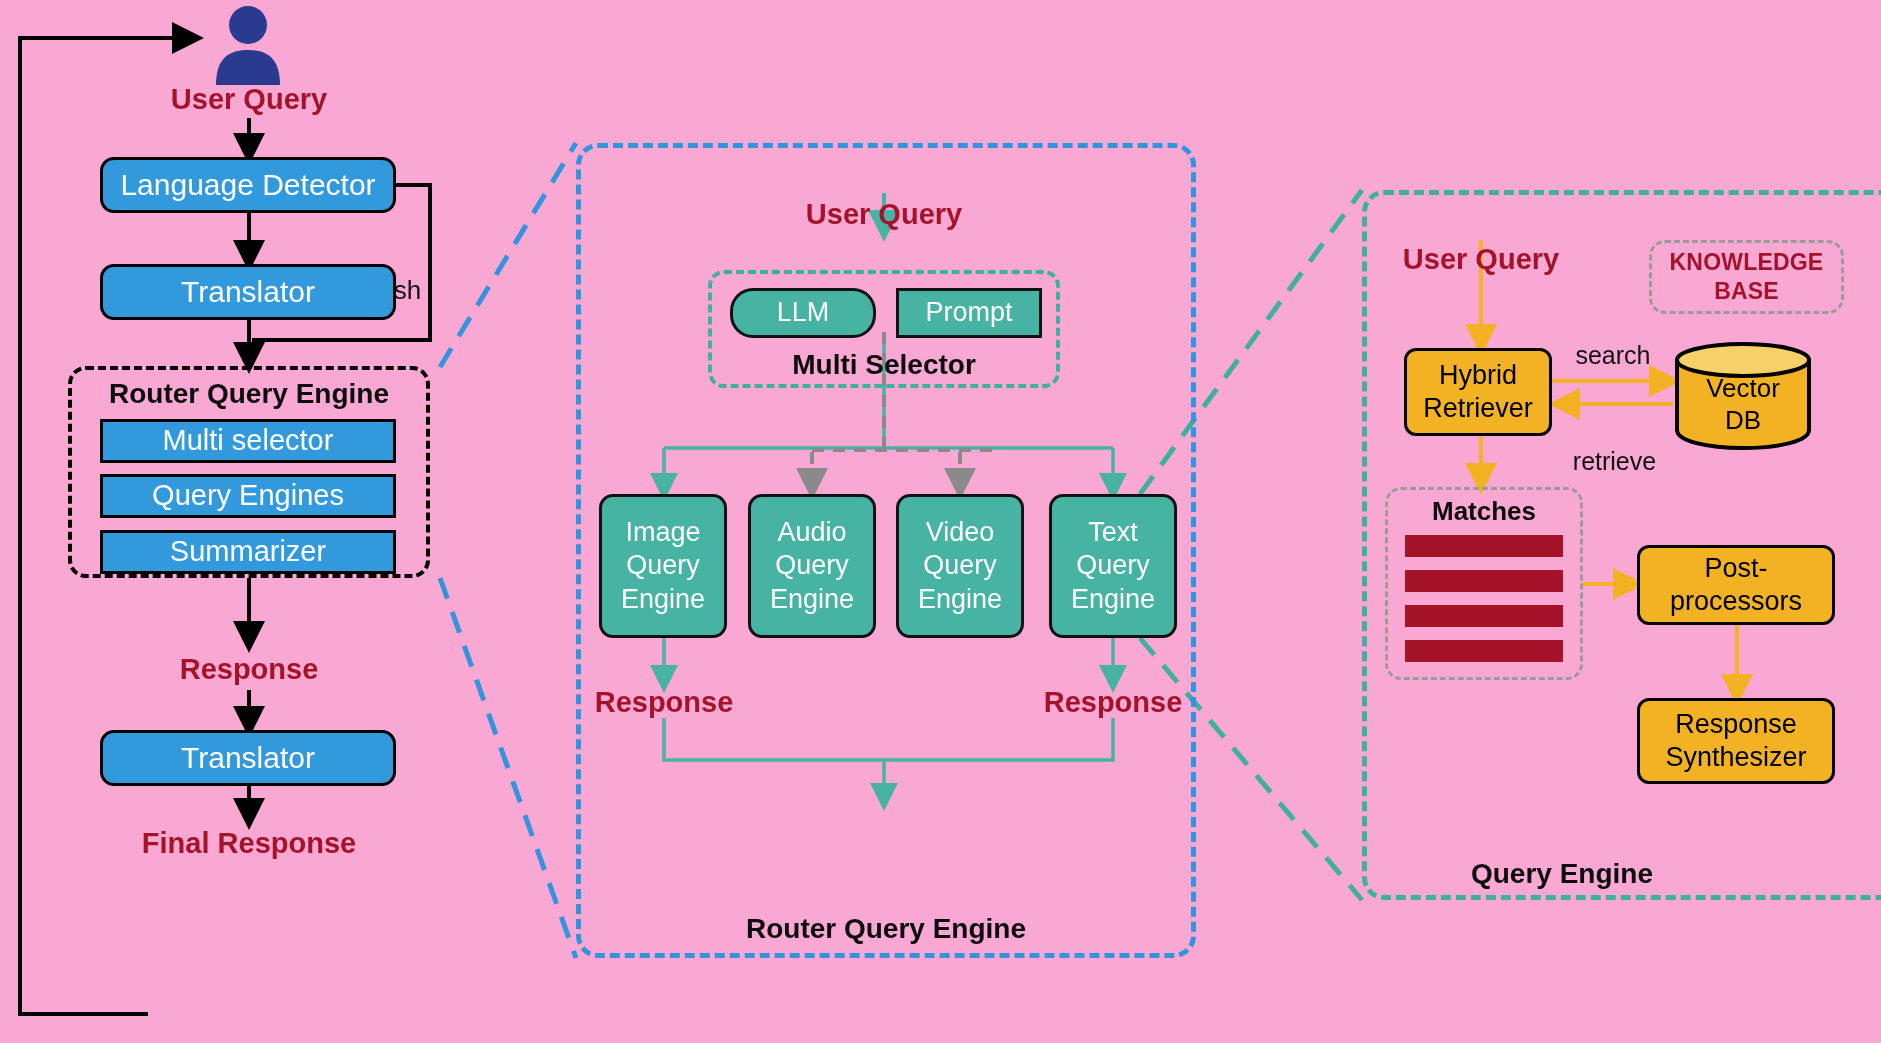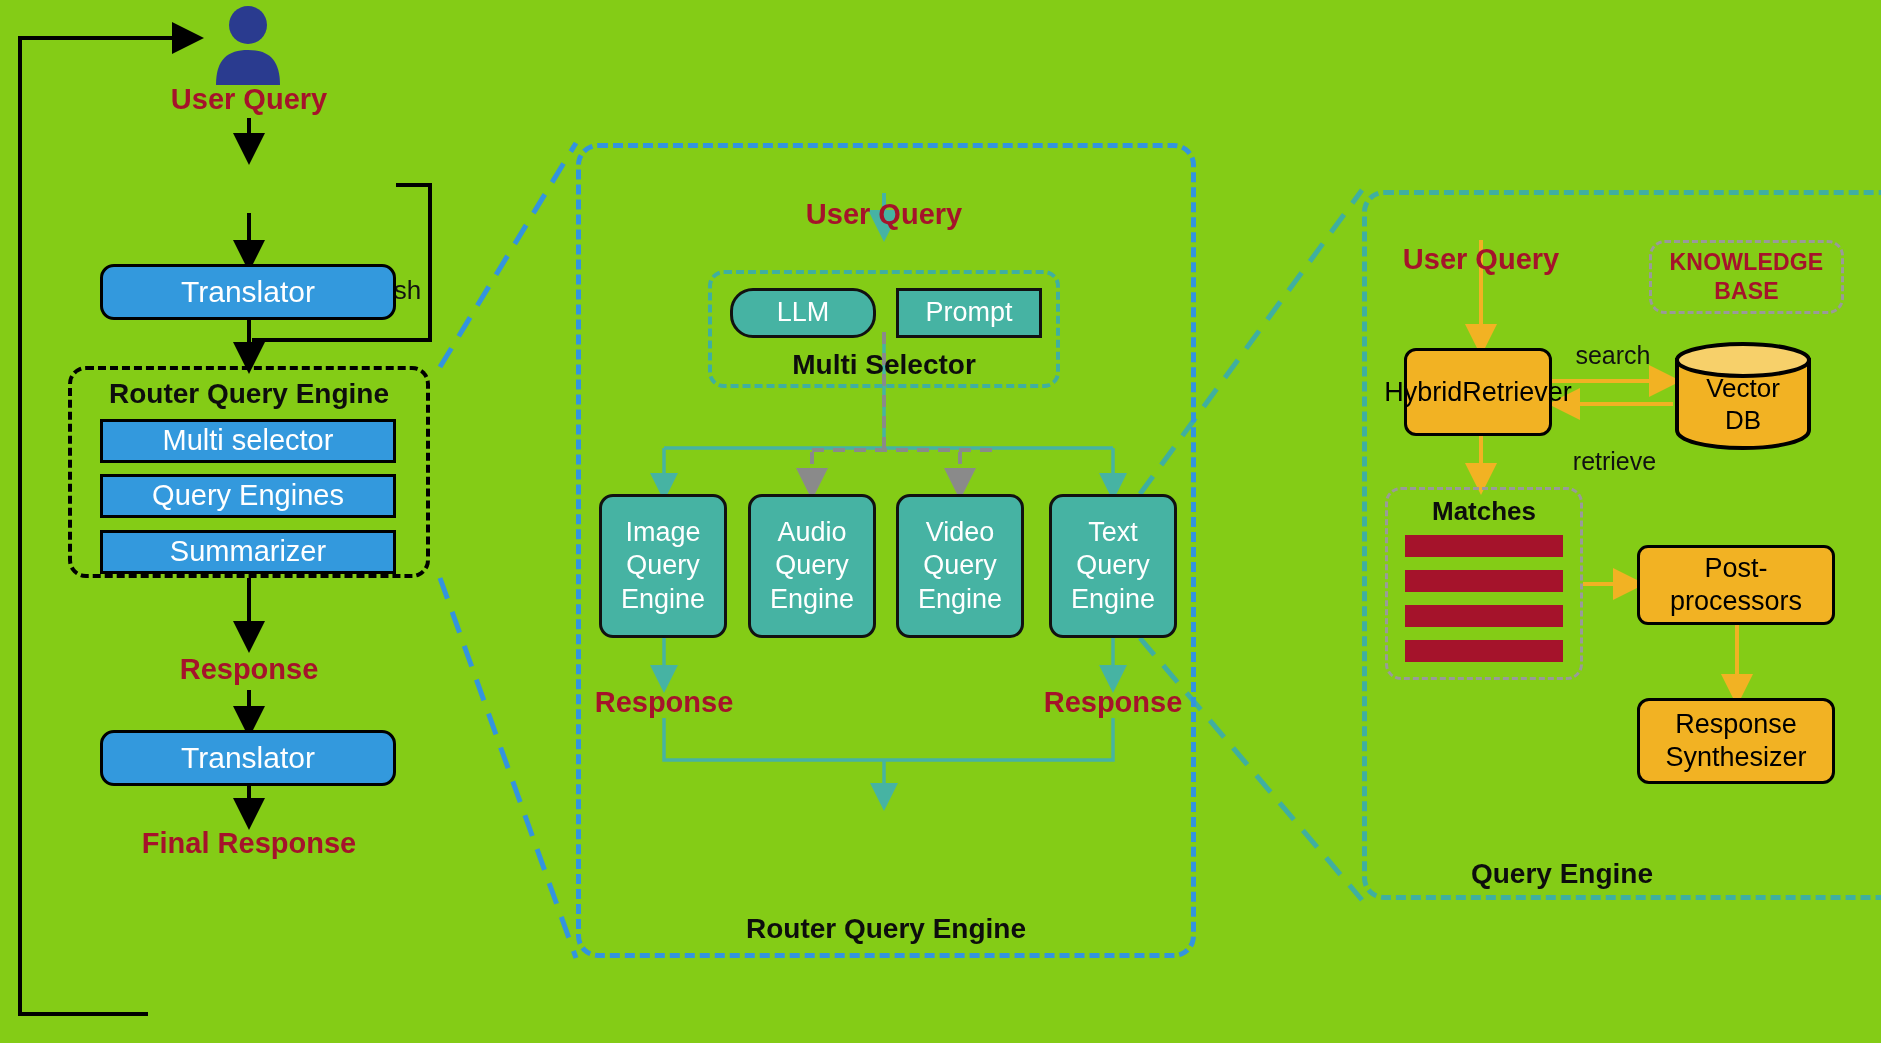--- a/index.html
+++ b/index.html
@@ -8,21 +8,21 @@
     padding: 0;
     background: #ffffff;
   }
   body {
     font-family: "Liberation Sans", sans-serif;
   }
   #stage {
     position: relative;
     width: 1881px;
     height: 1043px;
-    background: #84cc16;
+    background: #f9a8d4;
     overflow: hidden;
   }
   svg.layer {
     position: absolute;
     left: 0;
     top: 0;
     width: 1881px;
     height: 1043px;
     pointer-events: none;
   }
@@ -223,20 +223,21 @@
 
   <div class="person-icon" style="left:212px; top:5px;">
     <svg width="72" height="80" viewBox="0 0 72 80">
       <circle cx="36" cy="20" r="19" fill="#2A3B8F"></circle>
       <path d="M4,80 C4,54 16,45 36,45 C56,45 68,54 68,80 Z" fill="#2A3B8F"></path>
     </svg>
   </div>
 
   <div class="node lbl-red" style="left:139px; top:83px; width:220px; height:34px;">User Query</div>
 
+  <div class="node blue-round" style="left:100px; top:157px; width:296px; height:56px;">Language Detector</div>
 
   <div class="node lbl-plain" style="left:140px; top:274px; width:100px; height:32px;">korean</div>
   <div class="node lbl-plain" style="left:320px; top:274px; width:120px; height:32px;">english</div>
 
   <div class="node blue-round" style="left:100px; top:264px; width:296px; height:56px;">Translator</div>
 
   <div class="dash-black" style="left:68px; top:366px; width:362px; height:212px;"></div>
   <div class="node lbl-black" style="left:68px; top:375px; width:362px; height:38px;">Router Query Engine</div>
   <div class="node blue-sharp" style="left:100px; top:419px; width:296px; height:44px;">Multi selector</div>
   <div class="node blue-sharp" style="left:100px; top:474px; width:296px; height:44px;">Query Engines</div>
@@ -290,21 +291,21 @@
   <div class="dash-teal" style="left:1362px; top:190px; width:710px; height:710px;"></div>
 
   <div class="node lbl-red" style="left:1371px; top:243px; width:220px; height:34px;">User Query</div>
 
   <div class="dash-gray" style="left:1649px; top:240px; width:195px; height:74px;"></div>
   <div class="node" style="left:1649px; top:240px; width:195px; height:74px; flex-direction:column;">
     <span class="lbl-red-sm">KNOWLEDGE</span>
     <span class="lbl-red-sm">BASE</span>
   </div>
 
-  <div class="node orange-round" style="left:1404px; top:348px; width:148px; height:88px; flex-direction:row;">
+  <div class="node orange-round" style="left:1404px; top:348px; width:148px; height:88px; flex-direction:column;">
     <span>Hybrid</span>
     <span>Retriever</span>
   </div>
 
   <div class="node lbl-plain" style="left:1558px; top:340px; width:110px; height:30px; font-size:25px;">search</div>
   <div class="node lbl-plain" style="left:1552px; top:410px; width:125px; height:30px; font-size:25px;margin-top:36px;">retrieve</div>
 
   <div style="position:absolute; left:1673px; top:340px; width:140px; height:110px;">
     <svg width="140" height="110" viewBox="0 0 140 110">
       <path d="M4,20 L4,90 C4,101 34,108 70,108 C106,108 136,101 136,90 L136,20 Z" fill="#F2B223" stroke="#000000" stroke-width="4"></path>
@@ -316,21 +317,21 @@
     <span>DB</span>
   </div>
 
   <div class="dash-gray" style="left:1385px; top:487px; width:198px; height:193px;"></div>
   <div class="node lbl-black" style="left:1385px; top:494px; width:198px; height:34px; font-size:26px;">Matches</div>
   <div class="match-bar" style="left:1405px; top:535px; width:158px; height:22px;"></div>
   <div class="match-bar" style="left:1405px; top:570px; width:158px; height:22px;"></div>
   <div class="match-bar" style="left:1405px; top:605px; width:158px; height:22px;"></div>
   <div class="match-bar" style="left:1405px; top:640px; width:158px; height:22px;"></div>
 
-  <div class="node orange-round" style="left:1637px; top:545px; width:198px; height:80px; flex-direction:column;border-radius:11px;">
+  <div class="node orange-round" style="left:1637px; top:545px; width:198px; height:80px; flex-direction:column;">
     <span>Post-</span>
     <span>processors</span>
   </div>
 
   <div class="node orange-round" style="left:1637px; top:698px; width:198px; height:86px; flex-direction:column;">
     <span>Response</span>
     <span>Synthesizer</span>
   </div>
 
   <div class="node lbl-black" style="left:1362px; top:855px; width:400px; height:38px;">Query Engine</div>

